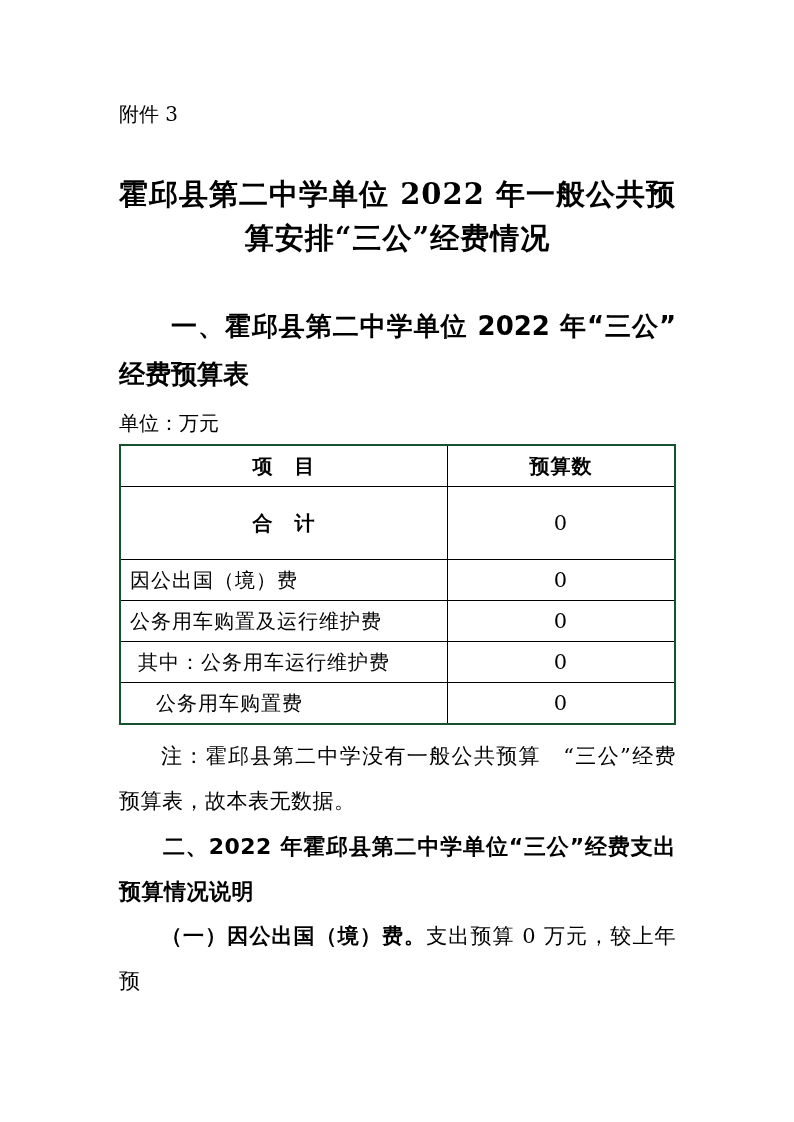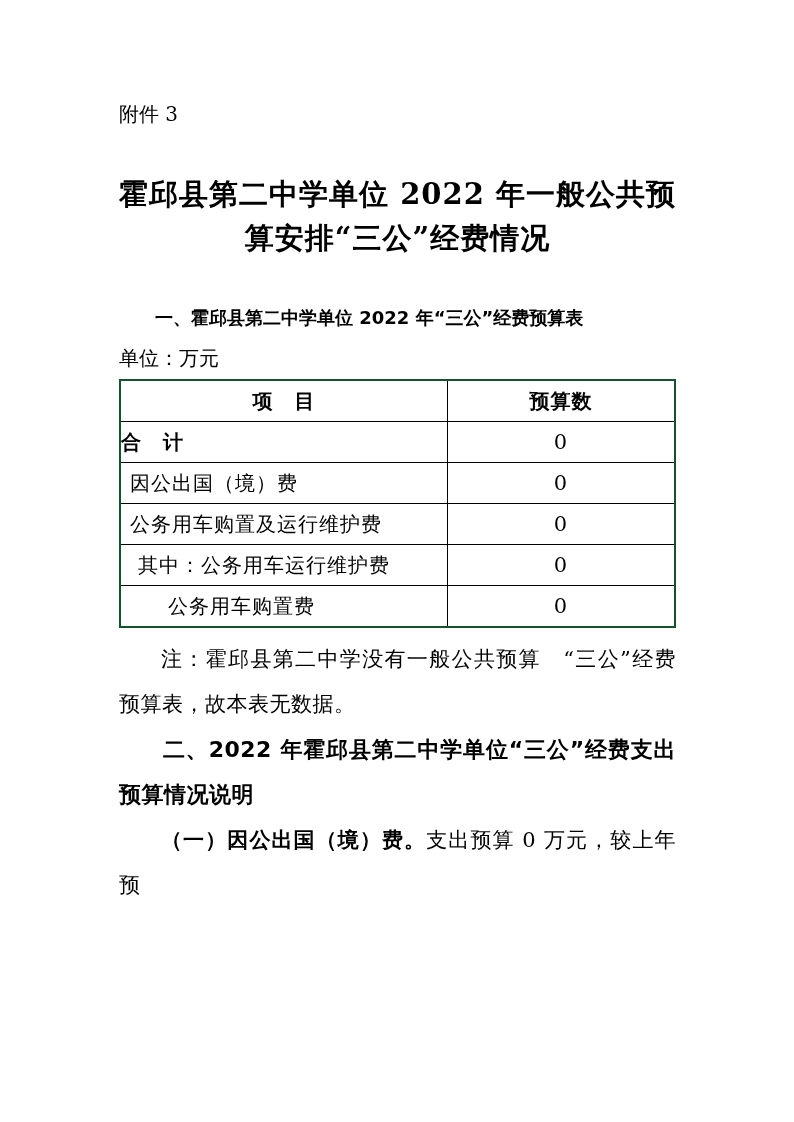--- a/index.html
+++ b/index.html
@@ -25,22 +25,22 @@
     margin-top: 44px;
     font-size: 29px;
     font-weight: bold;
     line-height: 44px;
     text-align: center;
     letter-spacing: 1px;
   }
   .section-heading {
     font-family: "DejaVu Sans", "Liberation Sans", sans-serif;
     font-weight: bold;
-    font-size: 18px;
-    line-height: 31px;
+    font-size: 26px;
+    line-height: 48px;
     text-indent: 2em;
     text-align: justify;
   }
   .h1 { margin-top: 42px; }
   .unit-label {
     margin-top: 12px;
     font-size: 20px;
     line-height: 26px;
   }
   table.budget {
@@ -67,37 +67,38 @@
     text-align: center;
     padding: 0;
   }
   table.budget td.value {
     text-align: center;
     padding: 0;
     font-size: 21px;
   }
   table.budget tr.total td.item {
     font-weight: bold;
-    padding: 0;
+    text-align: center;
+    padding: 16px;
   }
   table.budget tr.sub1 td.item { padding-left: 17px; }
-  table.budget tr.sub2 td.item { padding-left: 47px; }
+  table.budget tr.sub2 td.item { padding-left: 35px; }
   .body-text {
     font-size: 21px;
     line-height: 45px;
     text-align: justify;
     letter-spacing: 0.5px;
   }
   .note { margin-top: 9px; text-indent: 2em; }
   .h2 {
     font-size: 22px;
     line-height: 45px;
   }
   .para { text-indent: 2em; }
-  .item-lead { font-weight: bold; }
+  .item-lead { font-weight: bold; font-family: Liberation Serif, serif; }
 </style>
 </head>
 <body>
 
 <div class="page">
 
   <div class="attachment">附件 3</div>
 
   <div class="doc-title">霍邱县第二中学单位 2022 年一般公共预算安排“三公”经费情况</div>
 

